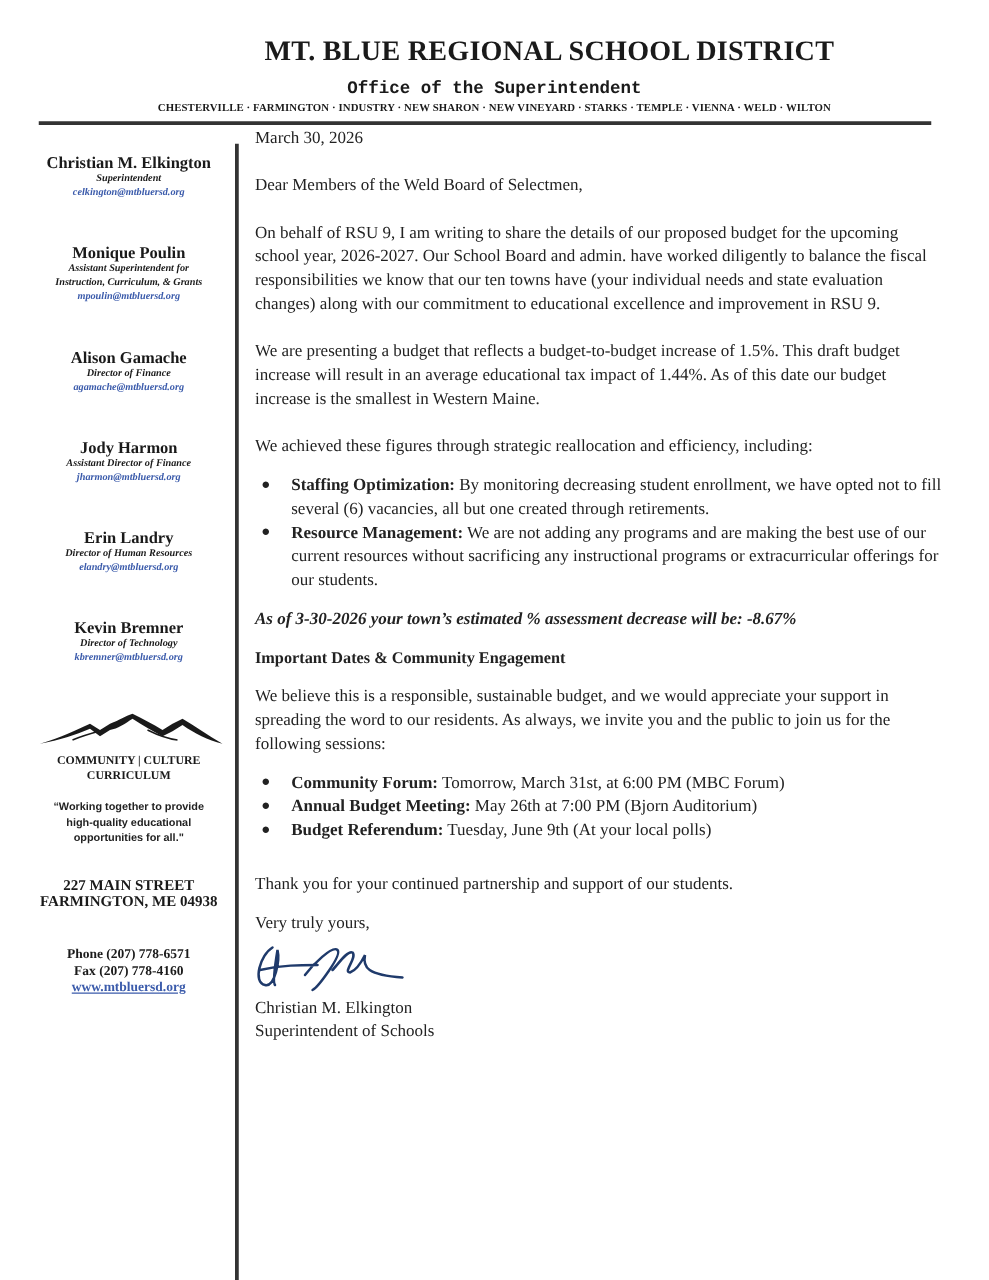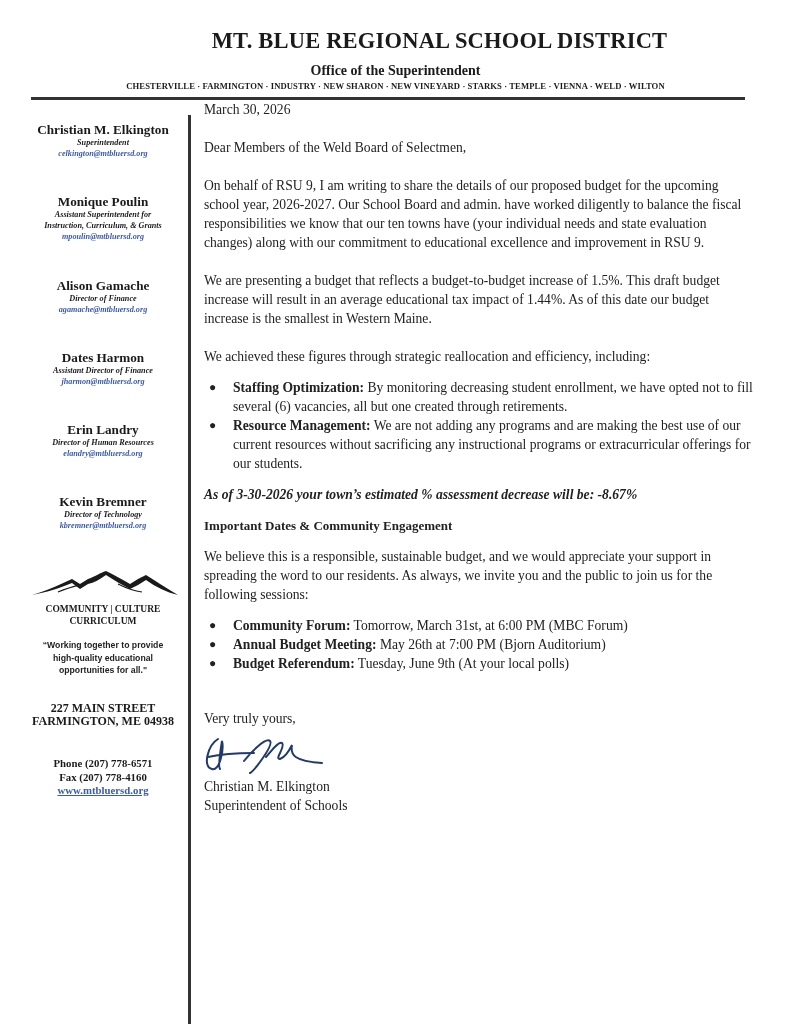--- a/index.html
+++ b/index.html
@@ -2,21 +2,21 @@
 <html><head>
   <meta charset="utf-8">
   <style>
     html, body { margin: 0; padding: 0; background: #ffffff; }
     body { width: 791px; height: 1024px; position: relative; overflow: hidden; color: #222; }
 
     
     .hdr-title { position: absolute; left: 0; width: 791px; top: 28px; text-align: center;
       font-family: "Liberation Serif", serif; font-weight: bold; font-size: 22.5px; letter-spacing: 0.2px; color: #1a1a1a; margin-left: 44px; }
     .hdr-sub { position: absolute; left: 0; width: 791px; top: 63px; text-align: center;
-      font-family: Liberation Serif, serif; font-weight: bold; font-size: 14px; color: #1a1a1a; }
+      font-family: Liberation Mono, monospace; font-weight: bold; font-size: 14px; color: #1a1a1a; }
     .hdr-towns { position: absolute; left: 0; width: 791px; top: 81px; text-align: center;
       font-family: "Liberation Serif", serif; font-weight: bold; font-size: 8.6px; color: #1a1a1a; letter-spacing: 0.1px; }
     .hdr-rule { position: absolute; left: 31px; width: 714px; top: 97px; height: 3px; background: #333; }
 
     
     .vdivider { position: absolute; left: 188px; top: 115px; width: 3px; height: 909px; background: #333; }
 
     
     .sidebar { position: absolute; left: 0; top: 0; width: 188px; }
     .staff { position: absolute; left: 14px; width: 178px; text-align: center; font-family: "Liberation Serif", serif; }
@@ -70,21 +70,21 @@
     <div class="role">Assistant Superintendent for</div>
     <div class="role">Instruction, Curriculum, &amp; Grants</div>
     <div class="email">mpoulin@mtbluersd.org</div>
   </div>
   <div class="staff" style="top:278px;">
     <div class="name">Alison Gamache</div>
     <div class="role">Director of Finance</div>
     <div class="email">agamache@mtbluersd.org</div>
   </div>
   <div class="staff" style="top:350px;">
-    <div class="name">Dates Harmon</div>
+    <div class="name">Jody Harmon</div>
     <div class="role">Assistant Director of Finance</div>
     <div class="email">jharmon@mtbluersd.org</div>
   </div>
   <div class="staff" style="top:422px;">
     <div class="name">Erin Landry</div>
     <div class="role">Director of Human Resources</div>
     <div class="email">elandry@mtbluersd.org</div>
   </div>
   <div class="staff" style="top:494px;">
     <div class="name">Kevin Bremner</div>
@@ -158,20 +158,21 @@
       <span class="bullet">●</span>
       <b>Annual Budget Meeting:</b><span> May 26th at 7:00 PM (Bjorn Auditorium)</span>
     </li>
     <li>
       <span class="bullet">●</span>
       <b>Budget Referendum:</b><span> Tuesday, June 9th (At your local polls)</span>
     </li>
   </ul>
   <div class="gap-s"></div>
   <div class="gap-s"></div>
+  <p>Thank you for your continued partnership and support of our students.</p>
   <div class="gap-s"></div>
   <p>Very truly yours,</p>
   <svg class="sig" viewBox="0 0 120 44">
     <path d="M14 8 C4 14, -2 36, 8 38 C16 40, 20 18, 18 10 C16 22, 14 36, 16 38 M4 26 C22 22, 36 22, 50 22 M40 30 C46 22, 62 6, 66 10 C70 14, 50 40, 46 42 M62 26 C66 22, 74 10, 78 12 C82 16, 70 28, 76 28 C82 26, 86 18, 88 14 C86 24, 90 30, 118 32" stroke="#1f3a6b" stroke-width="2" fill="none" stroke-linecap="round"></path>
   </svg>
   <p>Christian M. Elkington</p>
   <p>Superintendent of Schools</p>
 </div>
 
 </body></html>

